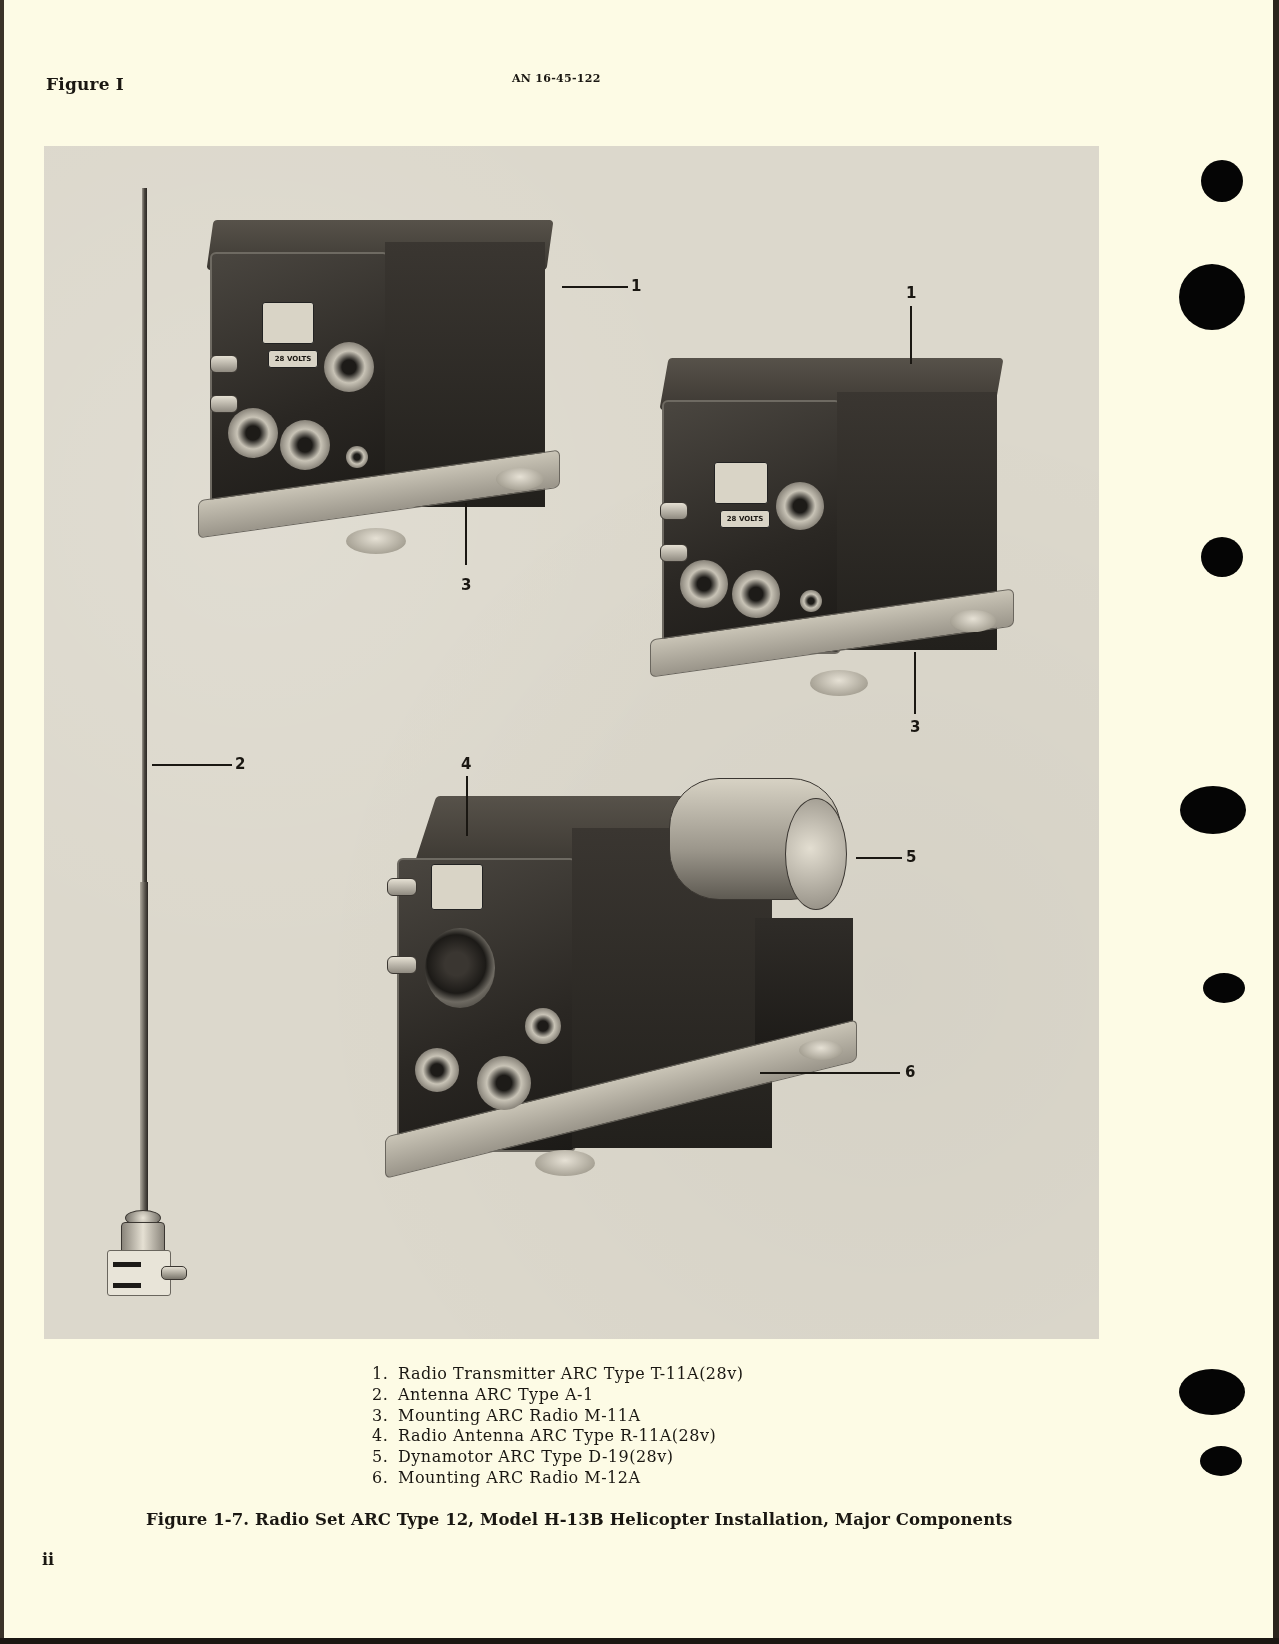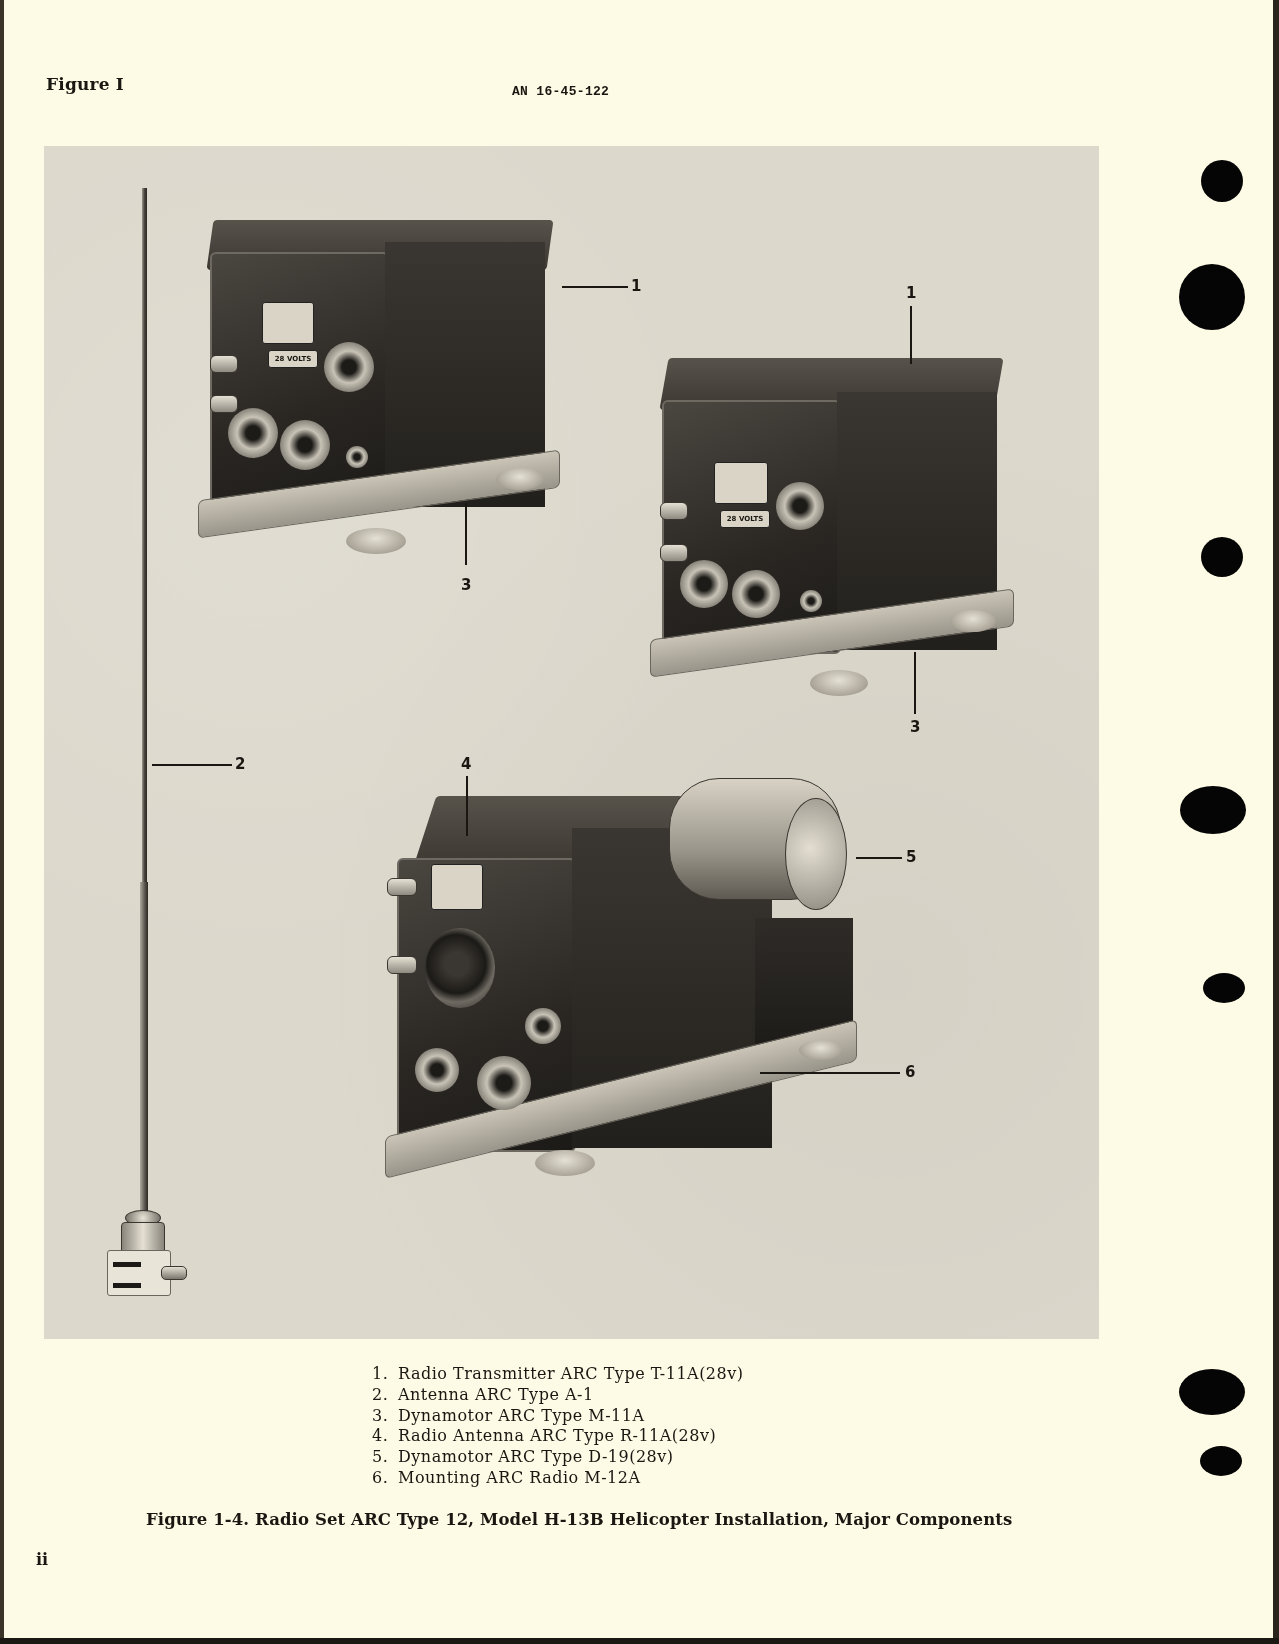--- a/index.html
+++ b/index.html
@@ -7,21 +7,21 @@
     width: 1279px; height: 1644px; position: relative; overflow: hidden;
     background: #fdfbe5;
     font-family: "DejaVu Serif", "Liberation Serif", serif;
     color: #1a1712;
   }
   .page-edge-left { position: absolute; left: 0; top: 0; width: 4px; height: 1644px; background: #3a3328; }
   .page-edge-right { position: absolute; right: 0; top: 0; width: 6px; height: 1644px; background: #2a241c; }
   .page-edge-bottom { position: absolute; left: 0; bottom: 0; width: 1279px; height: 6px; background: #1b1712; }
 
   .header-left { position: absolute; left: 46px; top: 74px; font-size: 17px; font-weight: bold; letter-spacing: 0.2px; }
-  .header-center { position: absolute; left: 512px; top: 84px; font-size: 13px; font-weight: bold; letter-spacing: 0.3px; font-family: Liberation Mono, monospace; }
+  .header-center { position: absolute; left: 512px; top: 72px; font-size: 11px; font-weight: bold; letter-spacing: 0.3px; }
 
   .photo {
     position: absolute; left: 44px; top: 146px; width: 1055px; height: 1193px;
     background: #dcd8cc;
     background-image:
       radial-gradient(circle at 20% 30%, rgba(255,255,255,0.12), transparent 40%),
       radial-gradient(circle at 80% 70%, rgba(0,0,0,0.03), transparent 50%);
   }
 
   
@@ -39,21 +39,21 @@
   .antenna-rod2 { position: absolute; left: 140px; top: 882px; width: 8px; height: 330px; background: linear-gradient(90deg, #b0ab9f 0%, #5a564e 60%, #2a2622 100%); }
   .antenna-base { position: absolute; left: 107px; top: 1210px; width: 72px; height: 96px; }
 
   .callout-line { position: absolute; background: #1a1712; }
   .callout-label { position: absolute; font-family: "DejaVu Sans", sans-serif; font-weight: bold; font-size: 15px; color: #1a1712; line-height: 1; }
 
   .legend { position: absolute; left: 372px; top: 1364px; font-size: 16px; line-height: 20.8px; letter-spacing: 0.5px; }
   .legend-item { white-space: nowrap; }
   .legend-num { display: inline-block; width: 26px; }
   .caption { position: absolute; left: 146px; top: 1510px; font-size: 16.5px; font-weight: bold; letter-spacing: 0.1px; white-space: nowrap; }
-  .page-number { position: absolute; left: 36px; top: 1550px; font-size: 16px; font-weight: bold; }
+  .page-number { position: absolute; left: 42px; top: 1550px; font-size: 16px; font-weight: bold; }
 
   .hole { position: absolute; background: #050505; border-radius: 50%; }
 </style>
 </head>
 <body>
 
 <div class="page-edge-left"></div>
 <div class="page-edge-right"></div>
 <div class="page-edge-bottom"></div>
 
@@ -147,27 +147,27 @@
 
 <div class="callout-line" style="left:856px; top:857px; width:46px; height:2px;"></div>
 <div class="callout-label" style="left:906px; top:850px;">5</div>
 
 <div class="callout-line" style="left:760px; top:1072px; width:140px; height:2px;"></div>
 <div class="callout-label" style="left:905px; top:1065px;">6</div>
 
 <div class="legend">
   <div class="legend-item"><span class="legend-num">1.</span><span>Radio Transmitter ARC Type T-11A(28v)</span></div>
   <div class="legend-item"><span class="legend-num">2.</span><span>Antenna ARC Type A-1</span></div>
-  <div class="legend-item"><span class="legend-num">3.</span><span>Dynamotor ARC Type M-11A</span></div>
+  <div class="legend-item"><span class="legend-num">3.</span><span>Mounting ARC Radio M-11A</span></div>
   <div class="legend-item"><span class="legend-num">4.</span><span>Radio Antenna ARC Type R-11A(28v)</span></div>
   <div class="legend-item"><span class="legend-num">5.</span><span>Dynamotor ARC Type D-19(28v)</span></div>
   <div class="legend-item"><span class="legend-num">6.</span><span>Mounting ARC Radio M-12A</span></div>
 </div>
 
-<div class="caption">Figure 1-4. Radio Set ARC Type 12, Model H-13B Helicopter Installation, Major Components</div>
+<div class="caption">Figure 1-7. Radio Set ARC Type 12, Model H-13B Helicopter Installation, Major Components</div>
 
 <div class="page-number">ii</div>
 
 <div class="hole" style="left:1201px; top:160px; width:42px; height:42px;"></div>
 <div class="hole" style="left:1179px; top:264px; width:66px; height:66px;"></div>
 <div class="hole" style="left:1201px; top:537px; width:42px; height:40px;"></div>
 <div class="hole" style="left:1180px; top:786px; width:66px; height:48px;"></div>
 <div class="hole" style="left:1203px; top:973px; width:42px; height:30px;"></div>
 <div class="hole" style="left:1179px; top:1369px; width:66px; height:46px;"></div>
 <div class="hole" style="left:1200px; top:1446px; width:42px; height:30px;"></div>

